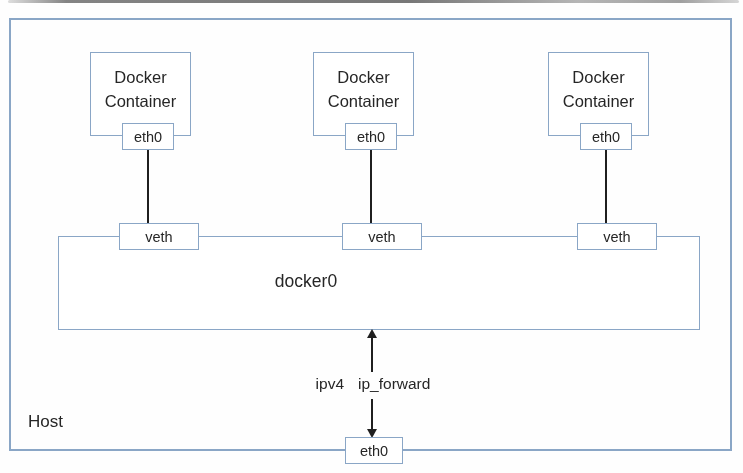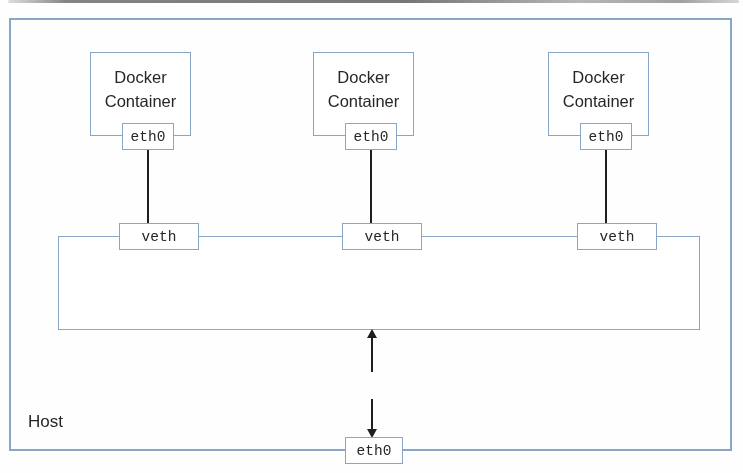--- a/index.html
+++ b/index.html
@@ -18,21 +18,21 @@
     opacity:.85;border-radius:2px;
   }
 
   .box{position:absolute;border:1.5px solid var(--box-border);background:#fff;}
   .host-box{left:9px;top:18px;width:723px;height:433px;border-width:2px;background:transparent;}
 
   .container-box{top:52px;width:101px;height:84px;display:flex;align-items:flex-start;justify-content:flex-end;z-index:2;}
   .container-box .title{margin-top:13px;font-size:16.5px;line-height:1.45;text-align:center;width:100px;}
 
   .small-box{height:27px;display:flex;align-items:center;justify-content:center;
-    font-size:14.5px;z-index:4;background:#fff;font-family:Liberation Mono, monospace;}
+    font-size:14.5px;z-index:4;background:#fff;}
 
   .eth-top{top:123px;width:52px;}
   .veth{top:223px;width:80px;}
 
   .vline{position:absolute;width:2px;background:var(--line);z-index:3;}
   .link{top:150px;height:74px;}
 
   .bridge-box{left:58px;top:236px;width:642px;height:94px;z-index:1;}
   .bridge-label{position:absolute;left:226px;top:271px;width:160px;text-align:center;
     font-size:17.5px;z-index:2;}
@@ -89,23 +89,27 @@
   </div>
   <div class="box small-box eth-top" style="left:580px">
     <span>eth0</span>
   </div>
   <div class="vline link" style="left:605px"></div>
   <div class="box small-box veth" style="left:577px">
     <span>veth</span>
   </div>
 
   <div class="box bridge-box"></div>
+  <div class="bridge-label">docker0</div>
 
   <div class="arrow-head head-up"></div>
   <div class="arrow-shaft shaft-up"></div>
+  <div class="forward-label">
+    <span class="w1">ipv4</span><span class="w2">ip_forward</span>
+  </div>
   <div class="arrow-shaft shaft-down"></div>
   <div class="arrow-head head-down"></div>
 
   <div class="box small-box eth-bottom">
     <span>eth0</span>
   </div>
 
 </div>
 
 </body></html>

